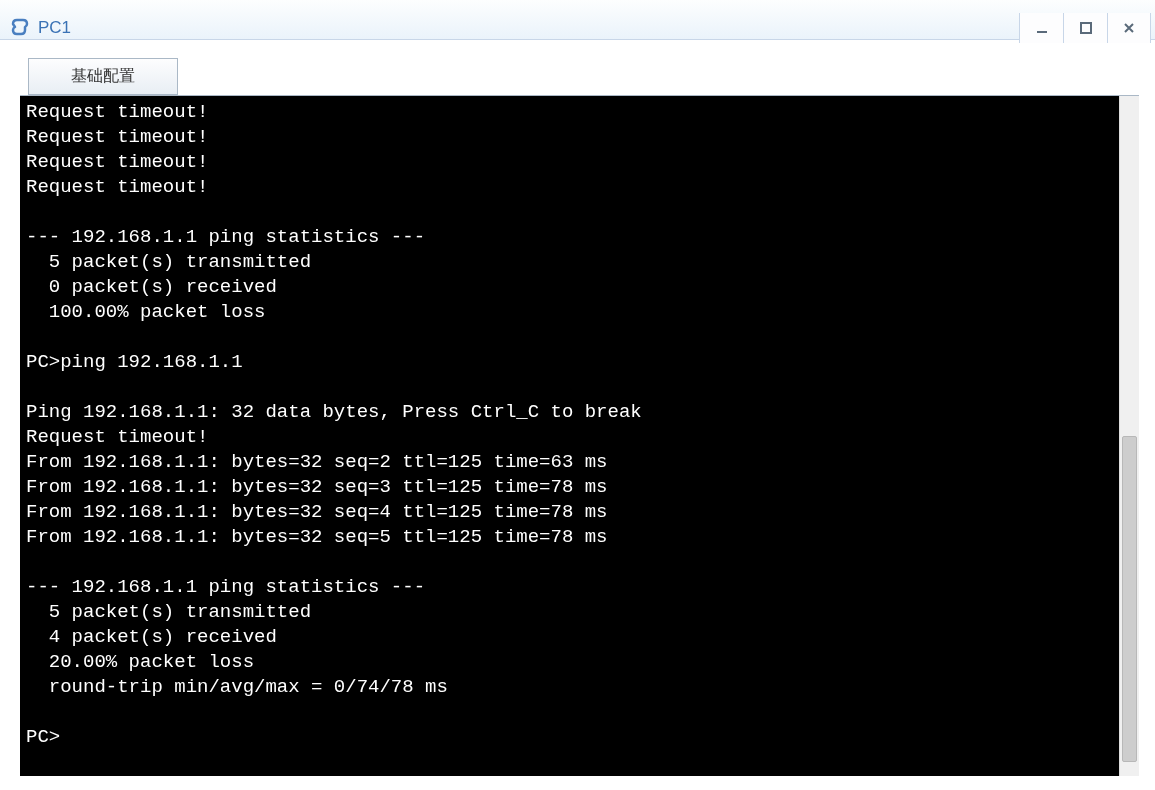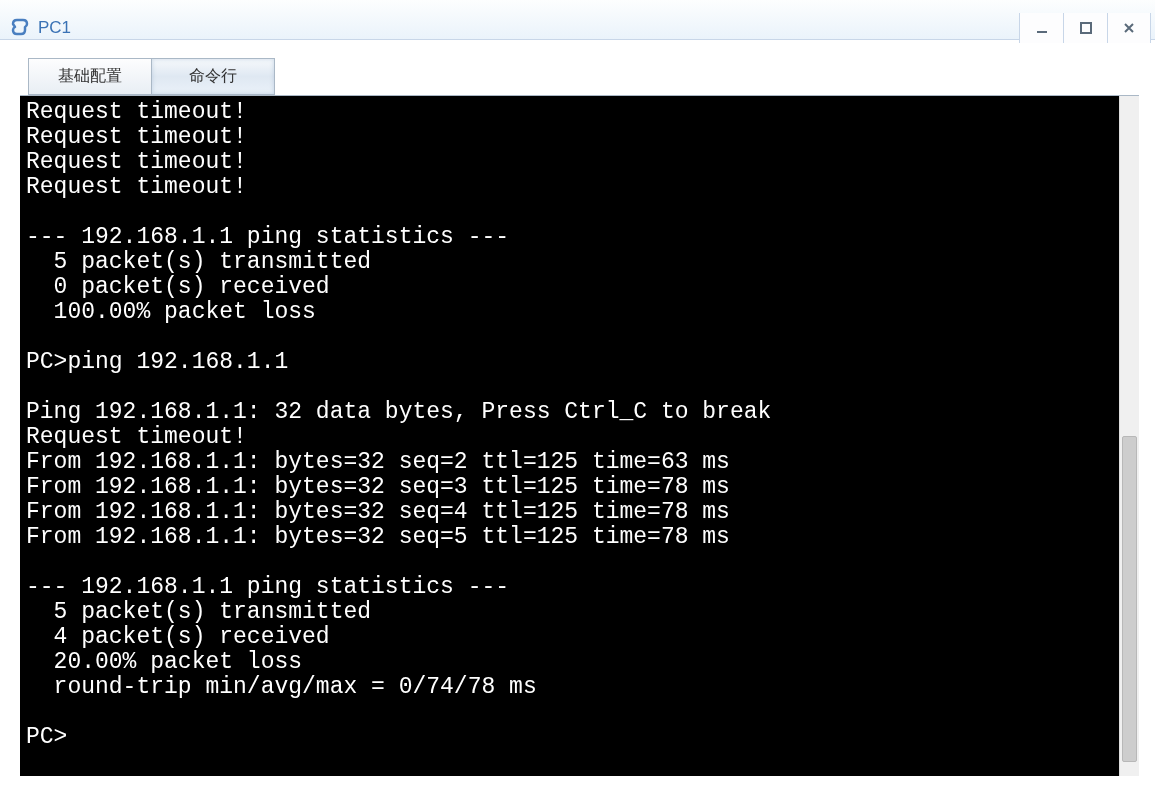--- a/index.html
+++ b/index.html
@@ -52,21 +52,21 @@
     .titlebar-btn:last-child {
       border-right: 1px solid #c8d6e8;
     }
     .tabs {
       display: flex;
       padding: 18px 0 0 28px;
       background: #fff;
     }
     .tab {
       padding: 7px 0;
-      width: 124px;
+      width: 150px;
       text-align: center;
       border: 1px solid #aab8c6;
       background: linear-gradient(to bottom, #fdfdfe 0%, #e8eef4 100%);
       font-size: 16px;
       color: #333;
       cursor: pointer;
       margin-right: -1px;
     }
     .tab.active {
       background: linear-gradient(to bottom, #f6f9fc 0%, #dfe8f2 50%, #eaf1f9 100%);
@@ -74,21 +74,21 @@
     }
     .terminal-wrap {
       margin: 0 16px 0 20px;
       position: relative;
       border-top: 1px solid #aab8c6;
     }
     .terminal {
       background: #000;
       color: #fff;
       font-family: "Consolas", "Courier New", monospace;
-      font-size: 23px;
+      font-size: 19px;
       line-height: 25px;
       padding: 4px 6px;
       min-height: 680px;
       white-space: pre;
       overflow: hidden;
       margin-right: 20px;
     }
     .scrollbar {
       position: absolute;
       right: 0;
@@ -133,21 +133,20 @@
     <div class="titlebar-btn">
       <svg width="14" height="14" viewBox="0 0 14 14">
           <path d="M3 3 L11 11 M11 3 L3 11" stroke="#5a6a7a" stroke-width="2"></path>
         </svg>
     </div>
   </div>
 </div>
 
 <div class="tabs">
   <div class="tab">基础配置</div>
-  <div class="tab active">命令行</div>
 </div>
 
 <div class="terminal-wrap">
   <div class="terminal" id="terminal">Request timeout!
 Request timeout!
 Request timeout!
 Request timeout!
 
 --- 192.168.1.1 ping statistics ---
   5 packet(s) transmitted

